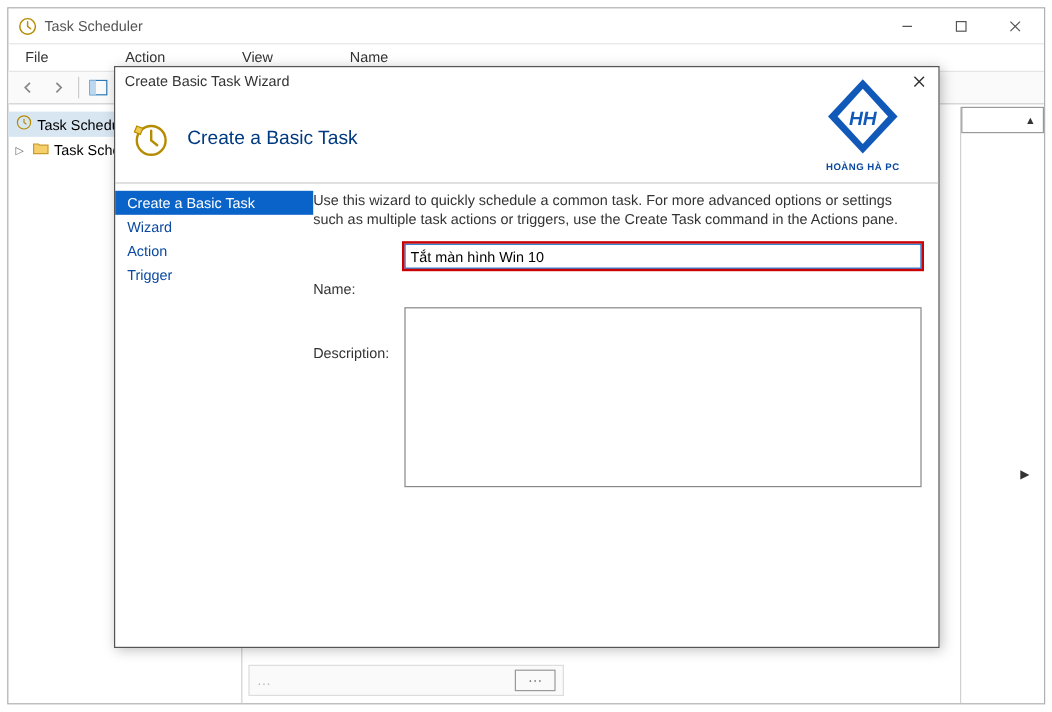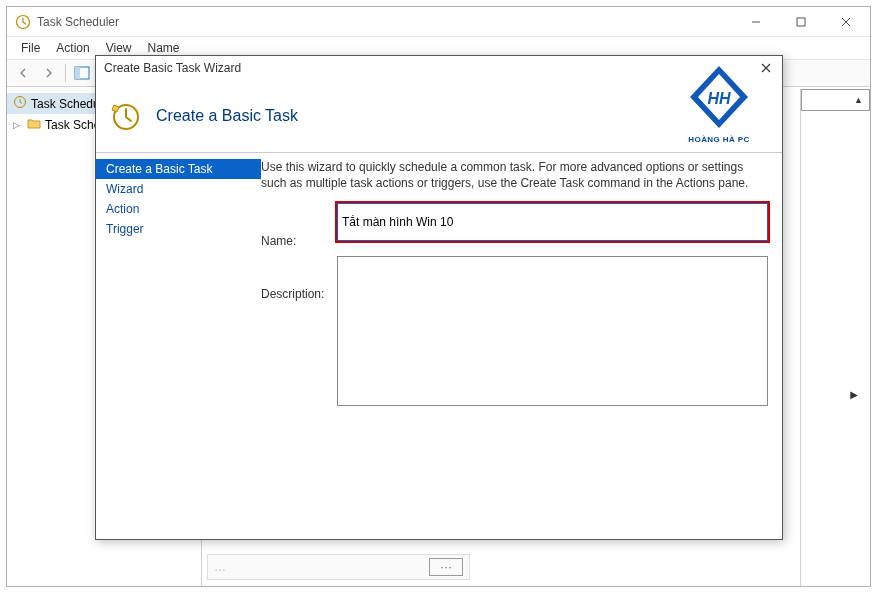--- a/index.html
+++ b/index.html
@@ -39,20 +39,21 @@
   display: flex; align-items: center; justify-content: center;
   color: #555;
 }
 .mw-sysbtn svg { width: 10px; height: 10px; }
 
 .mw-menu {
   height: 22px;
   display: flex; align-items: center;
   padding: 0 6px;
   color: #333;
+  gap: 48px;
 }
 .mw-menu span { padding: 2px 8px; }
 
 .mw-toolbar {
   height: 28px;
   display: flex; align-items: center;
   border-top: 1px solid #e5e5e5;
   border-bottom: 1px solid #d0d0d0;
   padding: 0 4px;
   gap: 2px;
@@ -221,21 +222,21 @@
   margin-bottom: 8px;
 }
 .form-row label {
   width:76px;
   padding-top:3px;
   color:#333;
   margin-top:28px;
 }
 .name-input {
   flex:1;
-  height:38px;
+  height:21px;
   border:1px solid #0a63c9;
   outline: 2px solid #c00;
   outline-offset: 0;
   padding: 1px 4px;
   font: inherit;
 }
 .desc-input {
   flex:1;
   height:150px;
   border:1px solid #888;

